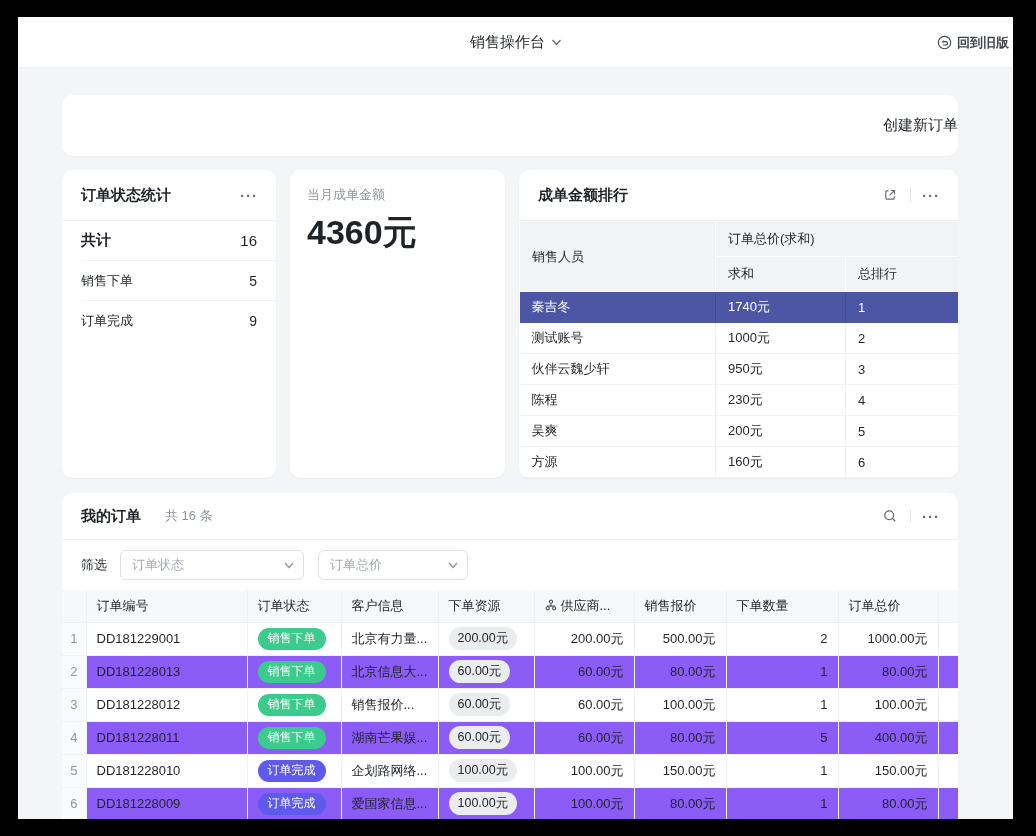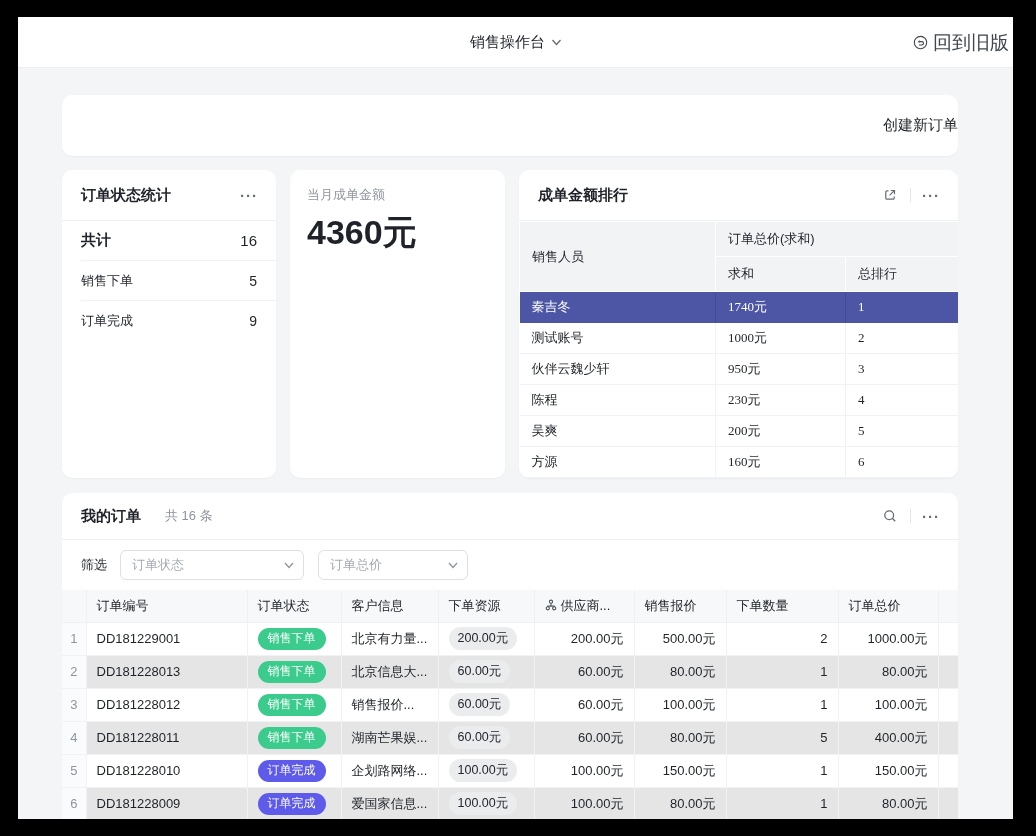--- a/index.html
+++ b/index.html
@@ -8,21 +8,21 @@
   #app { position:absolute; left:18px; top:17px; width:995px; height:802px;
          background:#F4F5F7; overflow:hidden; }
 
   
   .topbar { position:absolute; left:0; top:0; width:100%; height:51px; background:#fff;
             border-bottom:1px solid #EDEEF0; }
   .topbar-title { position:absolute; left:50%; top:0; transform:translateX(-50%);
                   height:51px; display:flex; align-items:center; gap:6px;
                   font-size:15px; font-weight:500; color:#1F2329; cursor:pointer; }
   .back-btn { position:absolute; right:4px; top:0; height:51px; display:flex;
-              align-items:center; gap:5px; font-size:19px; color:#41464E; cursor:pointer; }
+              align-items:center; gap:5px; font-size:13px; color:#41464E; cursor:pointer;font-weight:bold; }
 
   
   .card { position:absolute; background:#fff; border-radius:10px;
           box-shadow:0 1px 2px rgba(31,35,41,.04); }
   #create-card { left:44px; top:78px; width:896px; height:61px; display:flex;
                  align-items:center; justify-content:flex-end; font-size:15px;
                  font-weight:500; color:#1F2329; cursor:pointer; }
 
   #status-card { left:44px; top:153px; width:214px; height:308px; }
   #amount-card { left:272px; top:153px; width:215px; height:308px; padding:16px 17px; }
@@ -53,21 +53,21 @@
   
   #rk-table { width:100%; border-collapse:collapse; table-layout:fixed; font-size:13px; }
   #rk-table th { background:#F2F3F5; font-weight:400; color:#1F2329; text-align:left;
                  padding:0 0 0 12px; height:35px; border:1.5px solid #fff; }
   #rk-table td { height:31px; padding:0 0 0 12px; color:#1F2329;
                  border-bottom:1px solid #F1F2F4; border-left:1px solid #F1F2F4; }
   #rk-table td:first-child { border-left:none; }
   #rk-table tr.hl td { background:#4C56A5; color:#fff; font-weight:500;
                        border-bottom:1px solid #4C56A5; border-left:1px solid #414B97; }
   #rk-table tr.hl td:first-child { border-left:none; }
-  #rk-table tbody tr { cursor:pointer;font-family:Liberation Serif, serif; }
+  #rk-table tbody tr { cursor:pointer; }
 
   
   .orders-head { height:47px; display:flex; align-items:center; padding:0 14px 0 19px;
                  border-bottom:1px solid #EFF0F2;gap:16px; }
   .orders-count { margin-left:8px; font-size:13px; color:#8F959E; }
   .filter-bar { height:50px; display:flex; align-items:center; padding:0 19px; }
   .filter-label { font-size:13px; color:#1F2329; margin-right:13px; }
   .select { height:30px; border:1px solid #DEE0E3; border-radius:6px; background:#fff;
             display:flex; align-items:center; padding:0 9px 0 11px; cursor:pointer; margin-right:14px; }
   .select .ph { font-size:13px; color:#A6ABB3; }
@@ -76,21 +76,21 @@
 
   #od-table { width:896px; border-collapse:collapse; table-layout:fixed; font-size:13px; }
   #od-table th { background:#F7F8FA; height:32px; font-weight:500; color:#1F2329;
                  text-align:left; padding:0 10px; border-bottom:1px solid #EFF0F2;
                  border-left:1px solid #EFF0F2; white-space:nowrap; overflow:hidden; }
   #od-table th:first-child { border-left:none; }
   #od-table td { height:33px; padding:0 10px; color:#1F2329; background:#fff;
                  border-bottom:1px solid #F1F2F4; border-left:1px solid #F1F2F4;
                  white-space:nowrap; overflow:hidden; }
   #od-table td:first-child { border-left:none; }
-  #od-table tr.even td { background:#e5e5e5; }
+  #od-table tr.even td { background:#8b5cf6; }
   #od-table td.idx { background:#FAFBFC !important; color:#8F959E; text-align:center; padding:0 4px; }
   #od-table .num { text-align:right; }
   #od-table tbody tr { cursor:pointer; }
   .th-icon { vertical-align:-1px; margin-right:4px; }
 
   .pill { display:inline-block; padding:3.5px 10px; border-radius:999px; color:#fff;
           font-size:12px; line-height:1.25; }
   .pill.green { background:#3BCB8C; }
   .pill.purple { background:#5E5BEB; }
   .res-pill { display:inline-block; padding:3px 9px; border-radius:999px;

